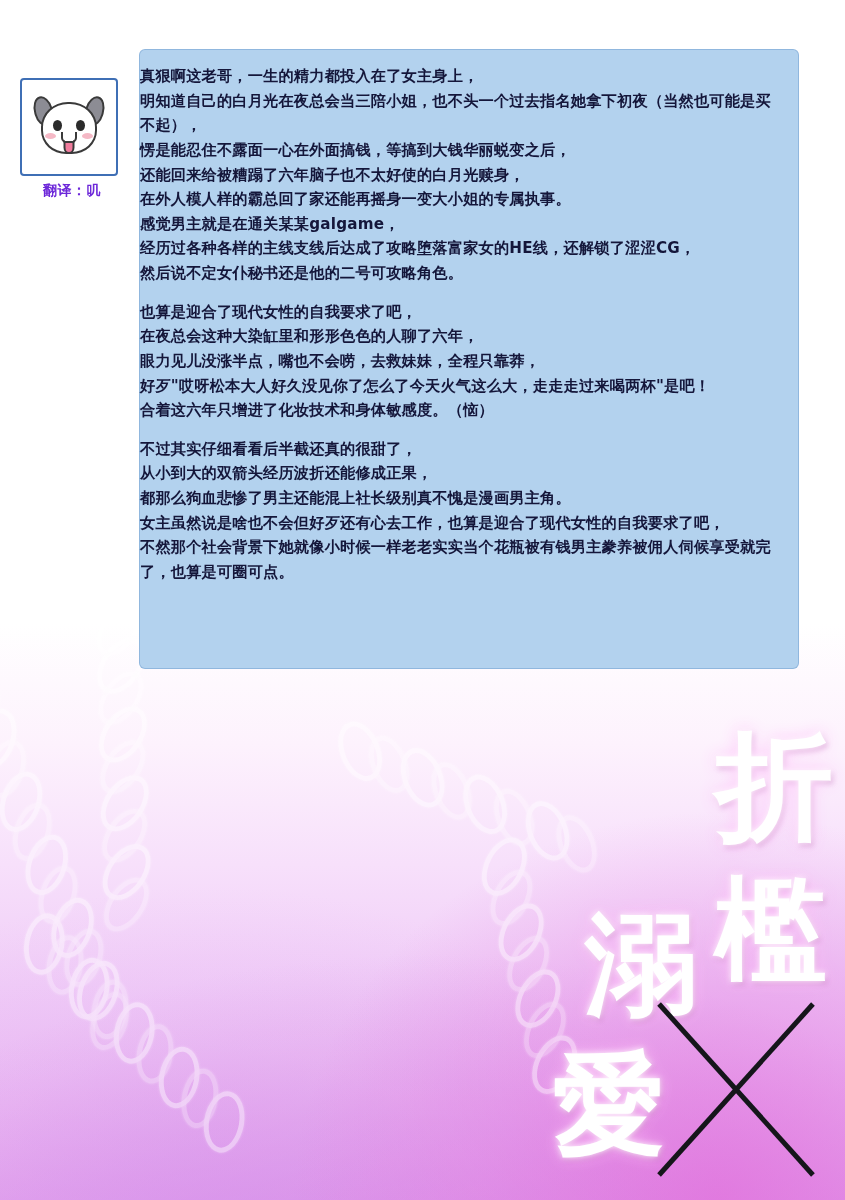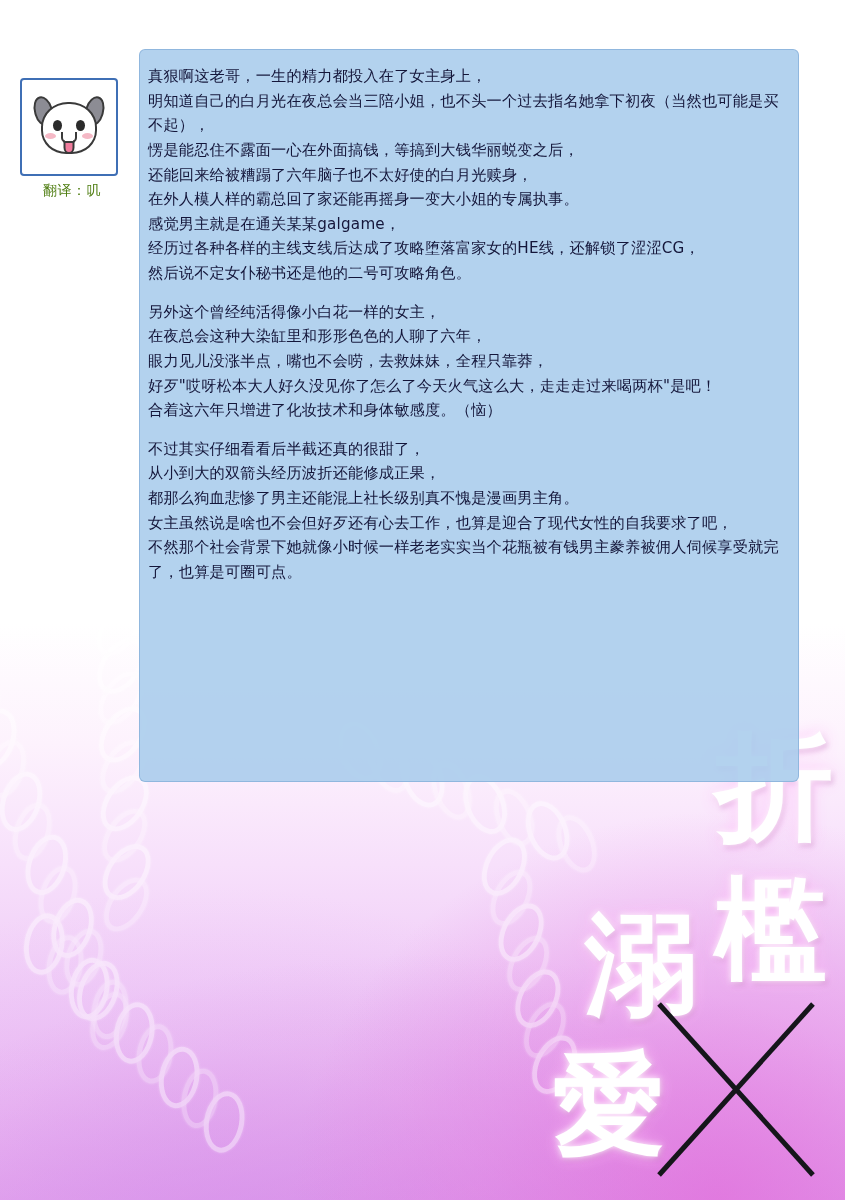--- a/index.html
+++ b/index.html
@@ -107,26 +107,27 @@
   .t-2 { right: 18px;  bottom: 215px; font-size: 112px; }
   .t-3 { right: 148px; bottom: 180px; font-size: 112px; }
   .t-4 { right: 180px; bottom: 40px;  font-size: 112px; }
 
   
   .text-panel {
     position: absolute;
     left: 139px;
     top: 49px;
     width: 660px;
-    height: 733px;
+    height: 620px;
     background: rgba(169, 204, 236, 0.88);
     border: 1px solid rgba(140,180,220,0.9);
     border-radius: 6px;
     box-sizing: border-box;
-    padding: 14px 16px 10px 8px;
+    padding: 14px 16px 10px 0;
+    font-weight: bold;
   }
   .para {
     margin: 0 0 14px 0;
     color: #14163a;
     font-family: "DejaVu Sans", sans-serif;
     font-size: 15.2px;
     line-height: 1.62;
     letter-spacing: 0.2px;
     white-space: pre-wrap;
   }
@@ -216,22 +217,22 @@
     width: 11px; height: 13px;
     background: #f07b9c;
     border: 2px solid #3a3a3a;
     border-radius: 0 0 50% 50%;
     box-sizing: border-box;
   }
   .translator {
     margin-top: 6px;
     font-family: "DejaVu Sans", sans-serif;
     font-size: 14px;
-    font-weight: normal;
-    color: #4d7c0f;
+    font-weight: bold;
+    color: #6d28d9;
     letter-spacing: 0.5px;
   }
 </style>
 </head>
 <body>
 
 <div class="page">
 
   <div class="art-area">
 
@@ -331,21 +332,21 @@
 
   <div class="text-panel">
     <p class="para">真狠啊这老哥，一生的精力都投入在了女主身上，
 明知道自己的白月光在夜总会当三陪小姐，也不头一个过去指名她拿下初夜（当然也可能是买不起），
 愣是能忍住不露面一心在外面搞钱，等搞到大钱华丽蜕变之后，
 还能回来给被糟蹋了六年脑子也不太好使的白月光赎身，
 在外人模人样的霸总回了家还能再摇身一变大小姐的专属执事。
 感觉男主就是在通关某某galgame，
 经历过各种各样的主线支线后达成了攻略堕落富家女的HE线，还解锁了涩涩CG，
 然后说不定女仆秘书还是他的二号可攻略角色。</p>
-    <p class="para">另外这个曾经纯活得像小白花一样的女主，
+    <p class="para">也算是迎合了现代女性的自我要求了吧，
 在夜总会这种大染缸里和形形色色的人聊了六年，
 眼力见儿没涨半点，嘴也不会唠，去救妹妹，全程只靠莽，
 好歹"哎呀松本大人好久没见你了怎么了今天火气这么大，走走走过来喝两杯"是吧！
 合着这六年只增进了化妆技术和身体敏感度。（恼）</p>
     <p class="para">不过其实仔细看看后半截还真的很甜了，
 从小到大的双箭头经历波折还能修成正果，
 都那么狗血悲惨了男主还能混上社长级别真不愧是漫画男主角。
 女主虽然说是啥也不会但好歹还有心去工作，也算是迎合了现代女性的自我要求了吧，
 不然那个社会背景下她就像小时候一样老老实实当个花瓶被有钱男主豢养被佣人伺候享受就完了，也算是可圈可点。</p>
   </div>

